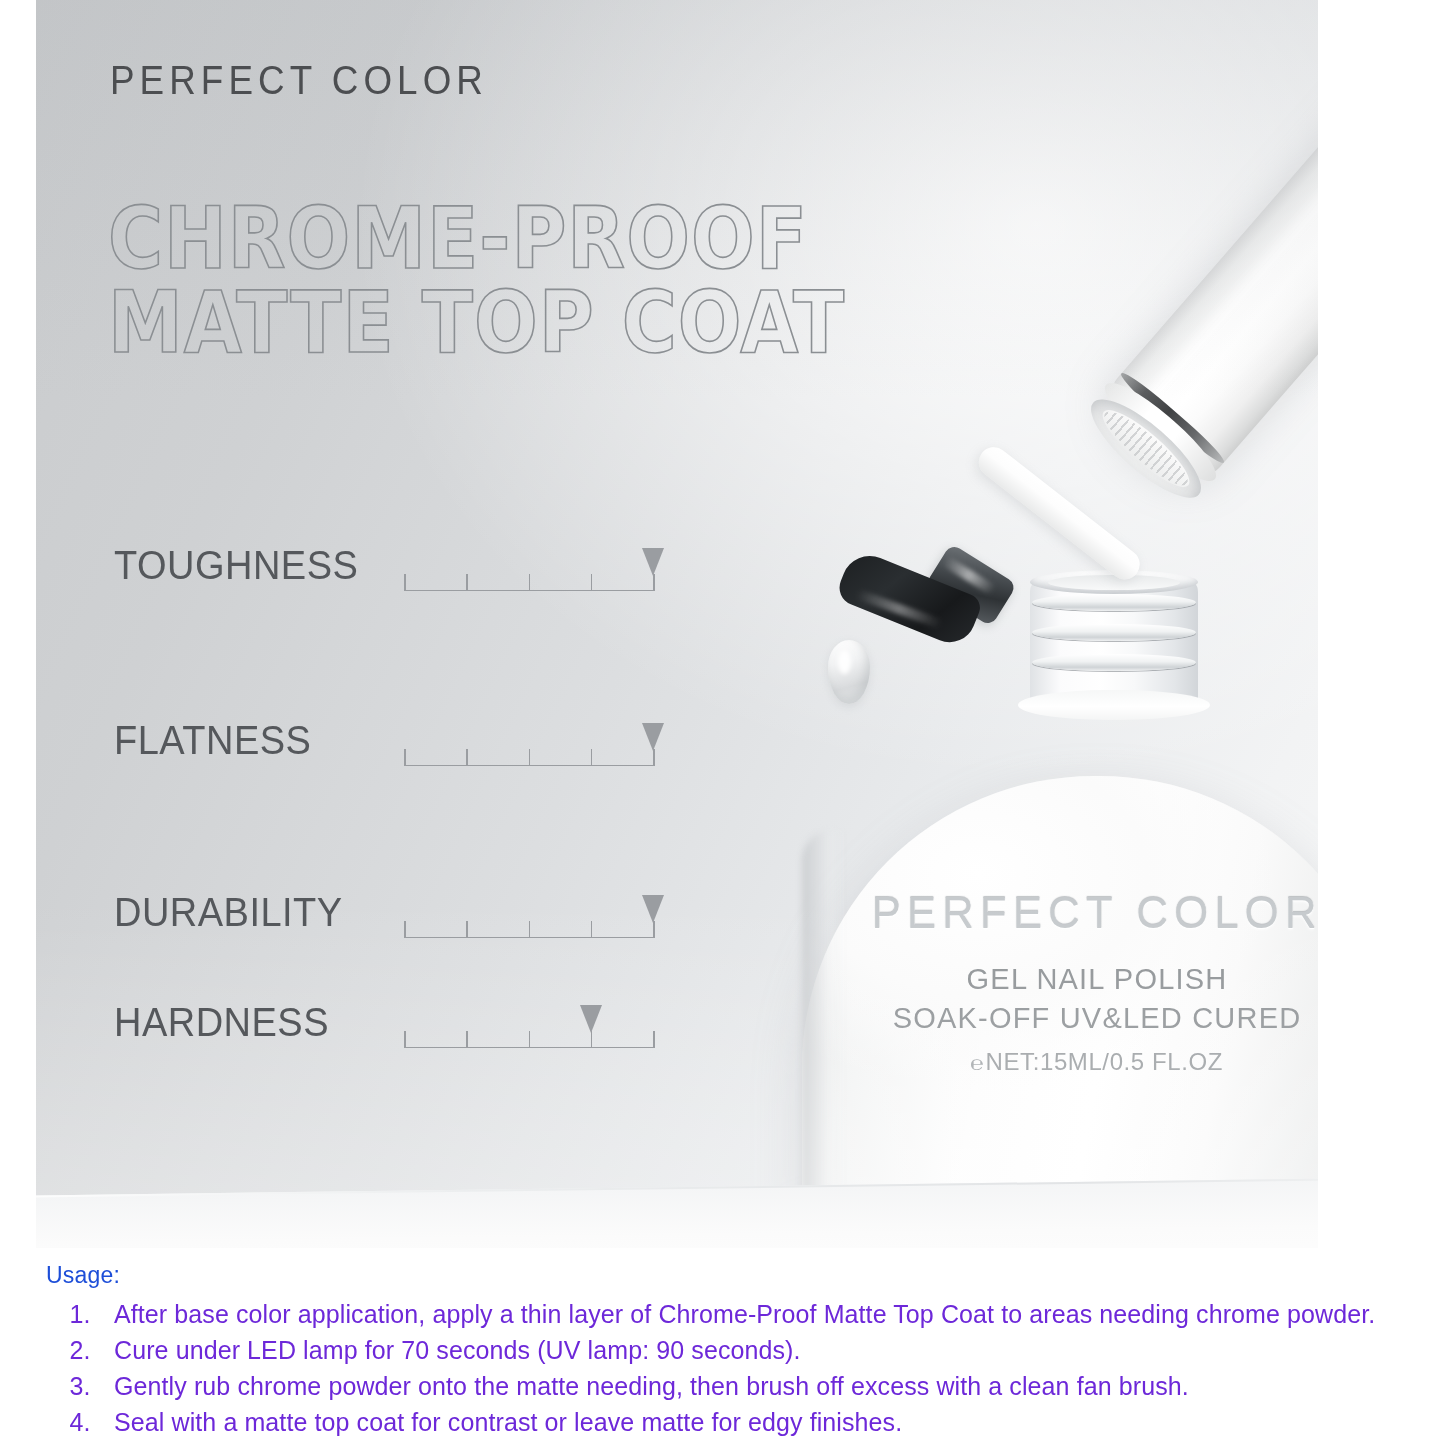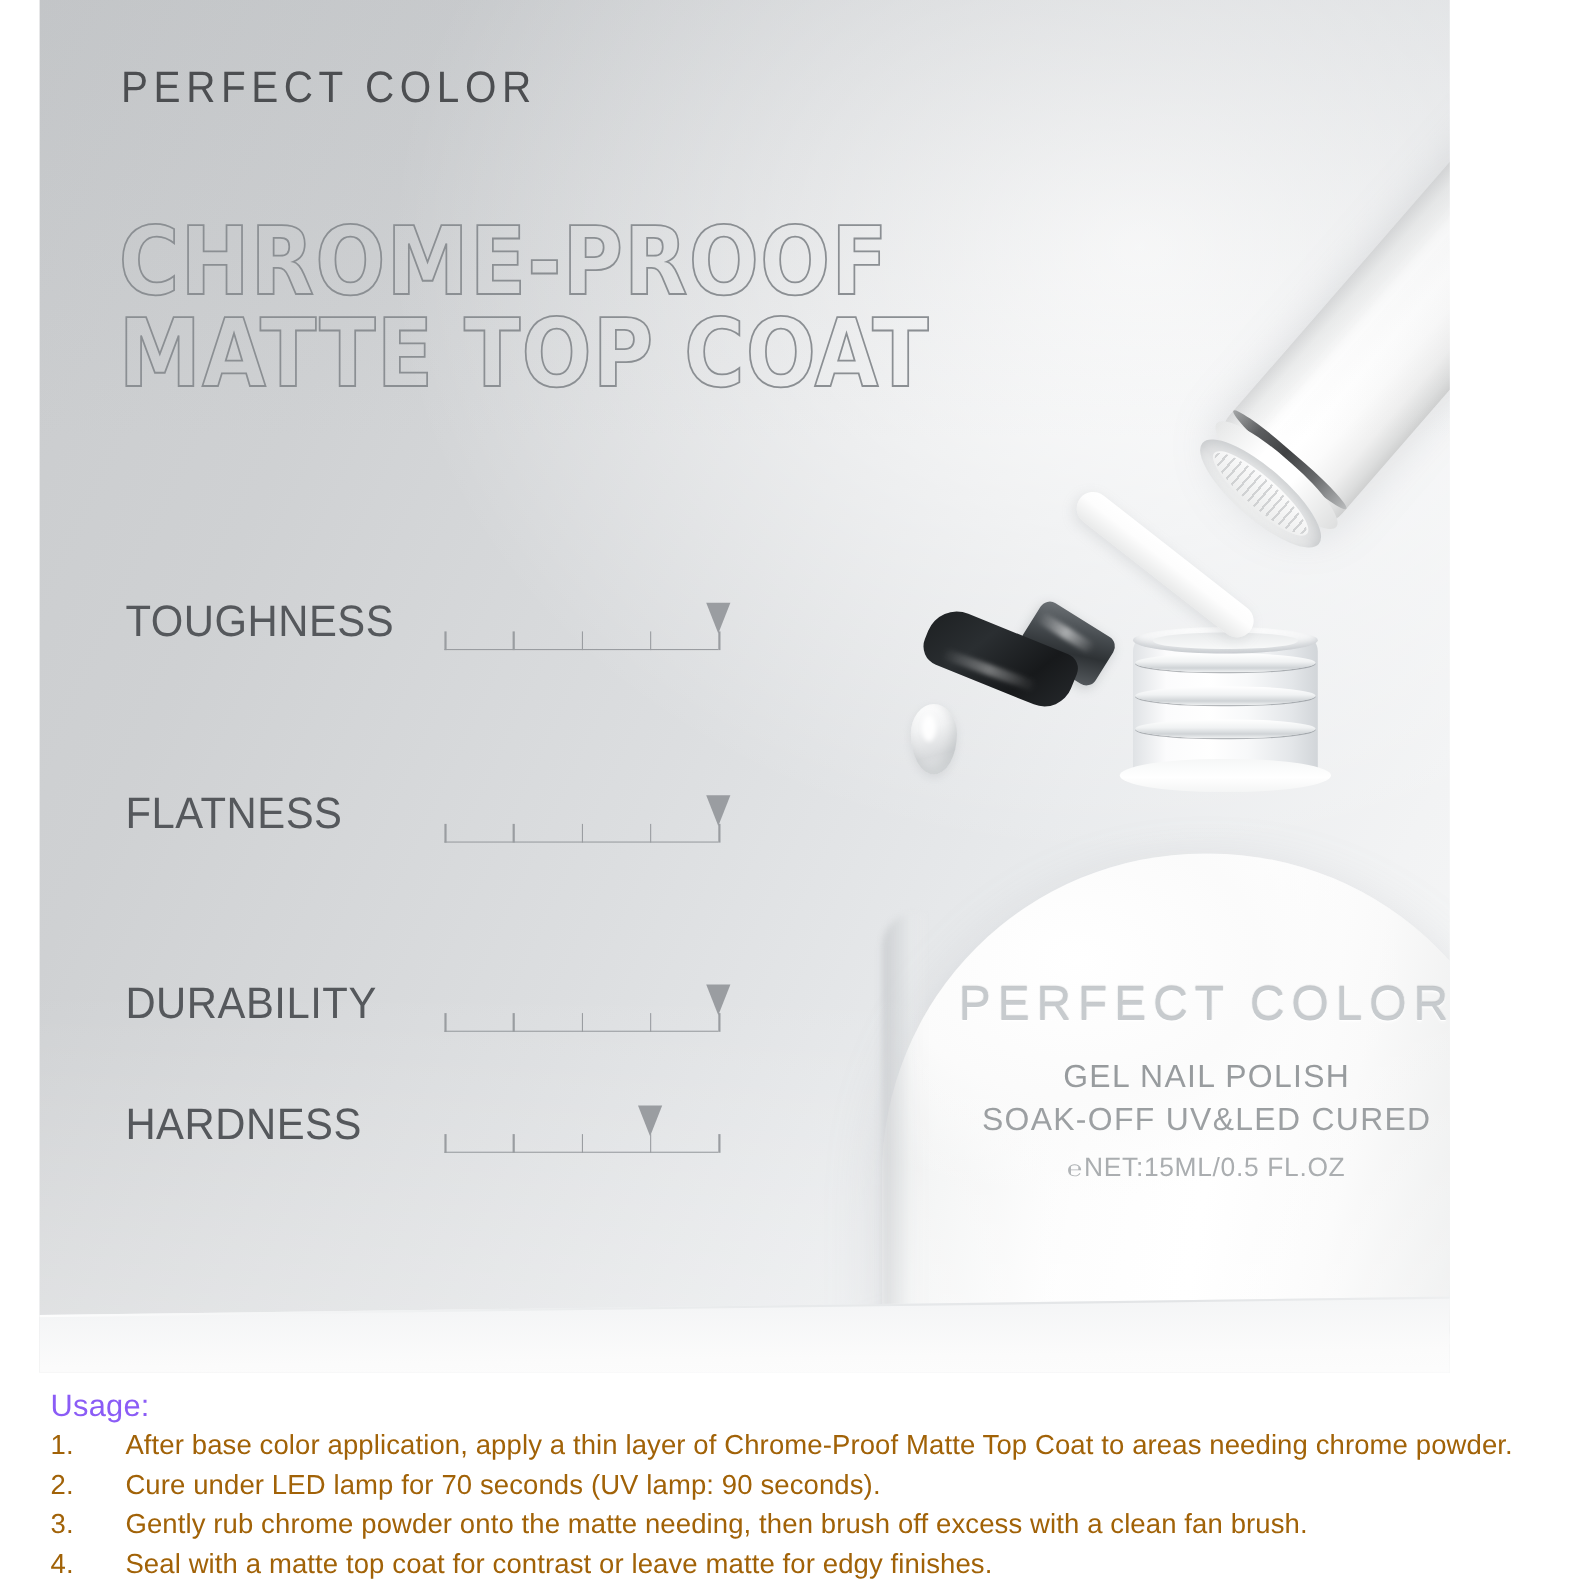--- a/index.html
+++ b/index.html
@@ -513,33 +513,34 @@
     left: 0;
     top: 1248px;
     width: 1445px;
     height: 197px;
     background: #ffffff;
   }
   .usage-title {
     position: absolute;
     left: 46px;
     top: 14px;
-    font-size: 28px;
-    color: #8b5cf6;
+    font-size: 23px;
+    color: #1d4ed8;
     font-family: "Liberation Sans Narrow", "Liberation Sans", sans-serif;
     letter-spacing: 0.2px;
   }
   .usage-row {
     position: absolute;
     left: 46px;
     font-size: 25px;
-    color: #a16207;
+    color: #6d28d9;
     font-family: "Liberation Sans Narrow", "Liberation Sans", sans-serif;
     letter-spacing: 0.1px;
     white-space: nowrap;
+    text-align: center;
   }
   .usage-num {
     display: inline-block;
     width: 68px;
   }
 </style>
 </head>
 <body>
 
 <div id="page">

